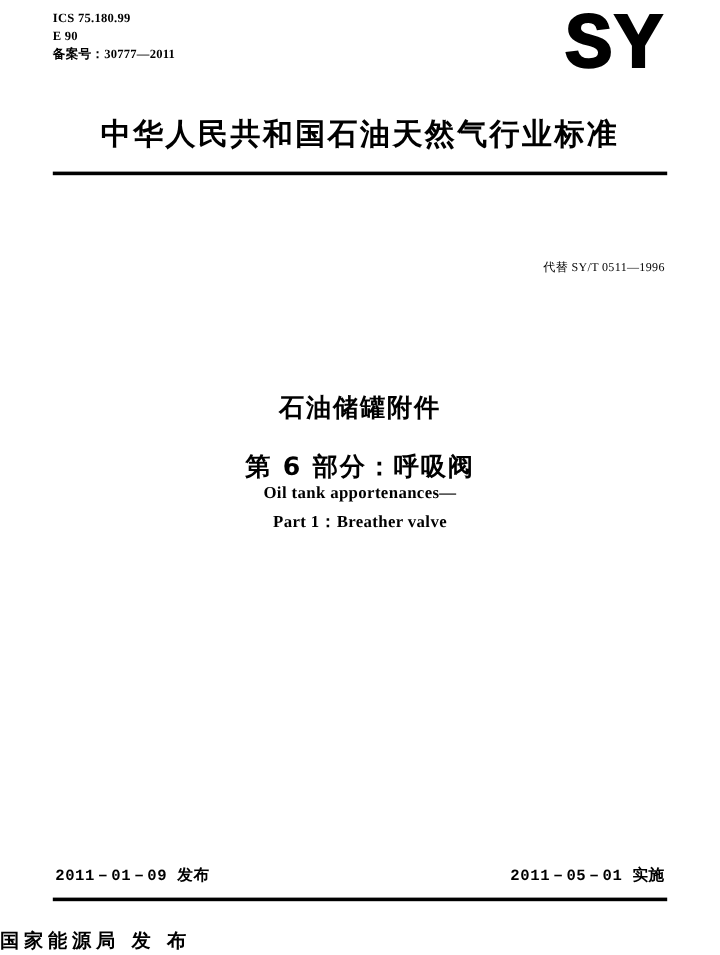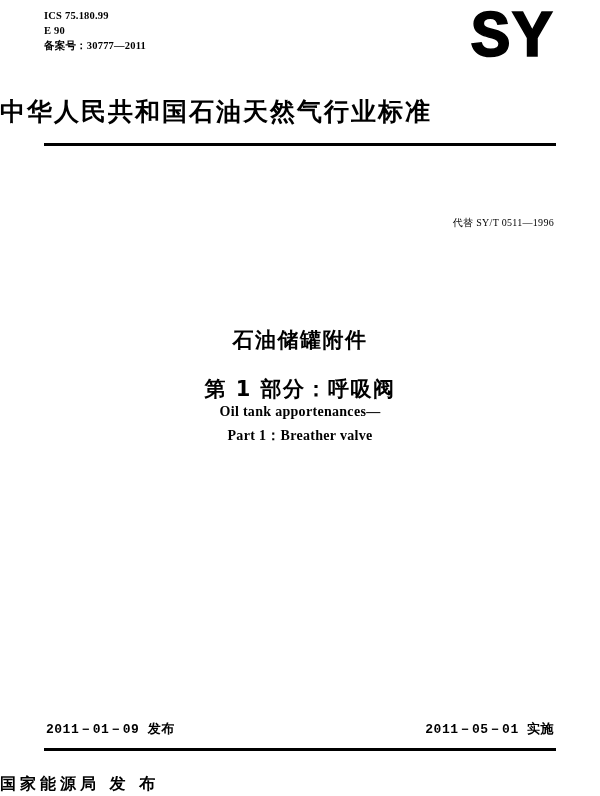--- a/index.html
+++ b/index.html
@@ -47,21 +47,21 @@
     letter-spacing: 2px;
     -webkit-text-stroke: 1.5px #000;
   }
 
   
   .std-title {
     position: absolute;
     left: 0;
     right: 0;
     top: 95px;
-    text-align: left;
+    text-align: center;
     font-family: "DejaVu Sans", sans-serif;
     font-weight: bold;
     font-size: 25px;
     letter-spacing: 2px;
   }
 
   
   .rule-top {
     position: absolute;
     left: 44px;
@@ -176,21 +176,21 @@
   <div class="sy-logo">SY</div>
 
   <div class="std-title">中华人民共和国石油天然气行业标准</div>
 
   <div class="rule-top"></div>
 
   <div class="std-replaces">代替 SY/T 0511—1996</div>
 
   <div class="doc-title-cn">
     <div>石油储罐附件</div>
-    <div>第 1 部分：呼吸阀</div>
+    <div>第 6 部分：呼吸阀</div>
   </div>
 
   <div class="doc-title-en">
     <div>Oil tank apportenances—</div>
     <div>Part 1：Breather valve</div>
   </div>
 
   <div class="footer-dates">
     <span>2011－01－09 发布</span>
     <span>2011－05－01 实施</span>

